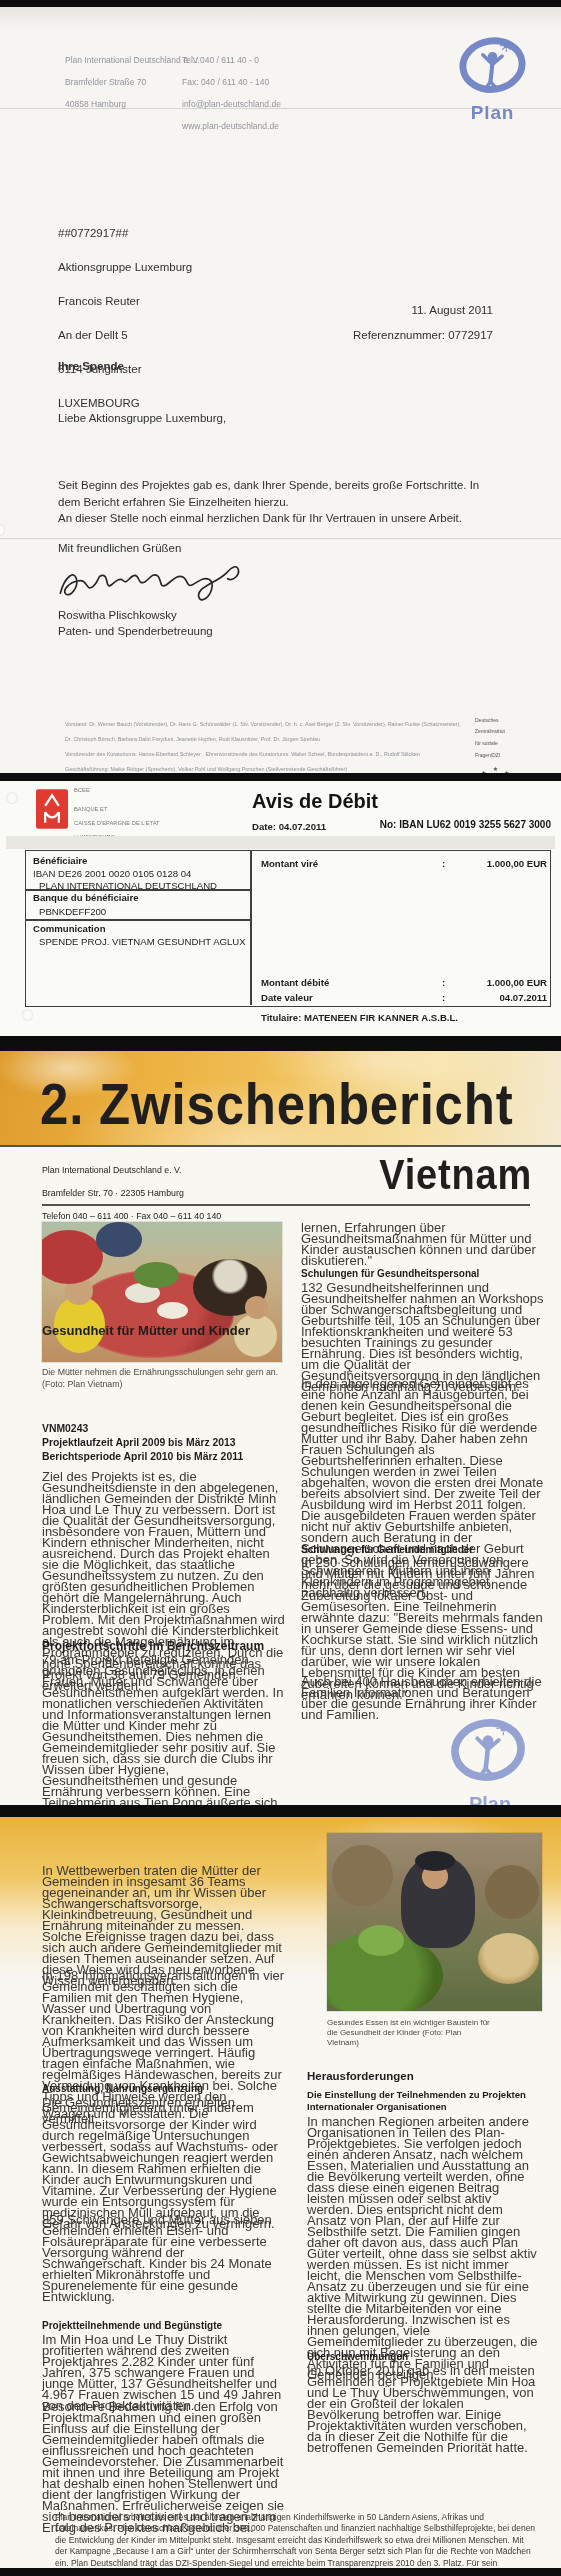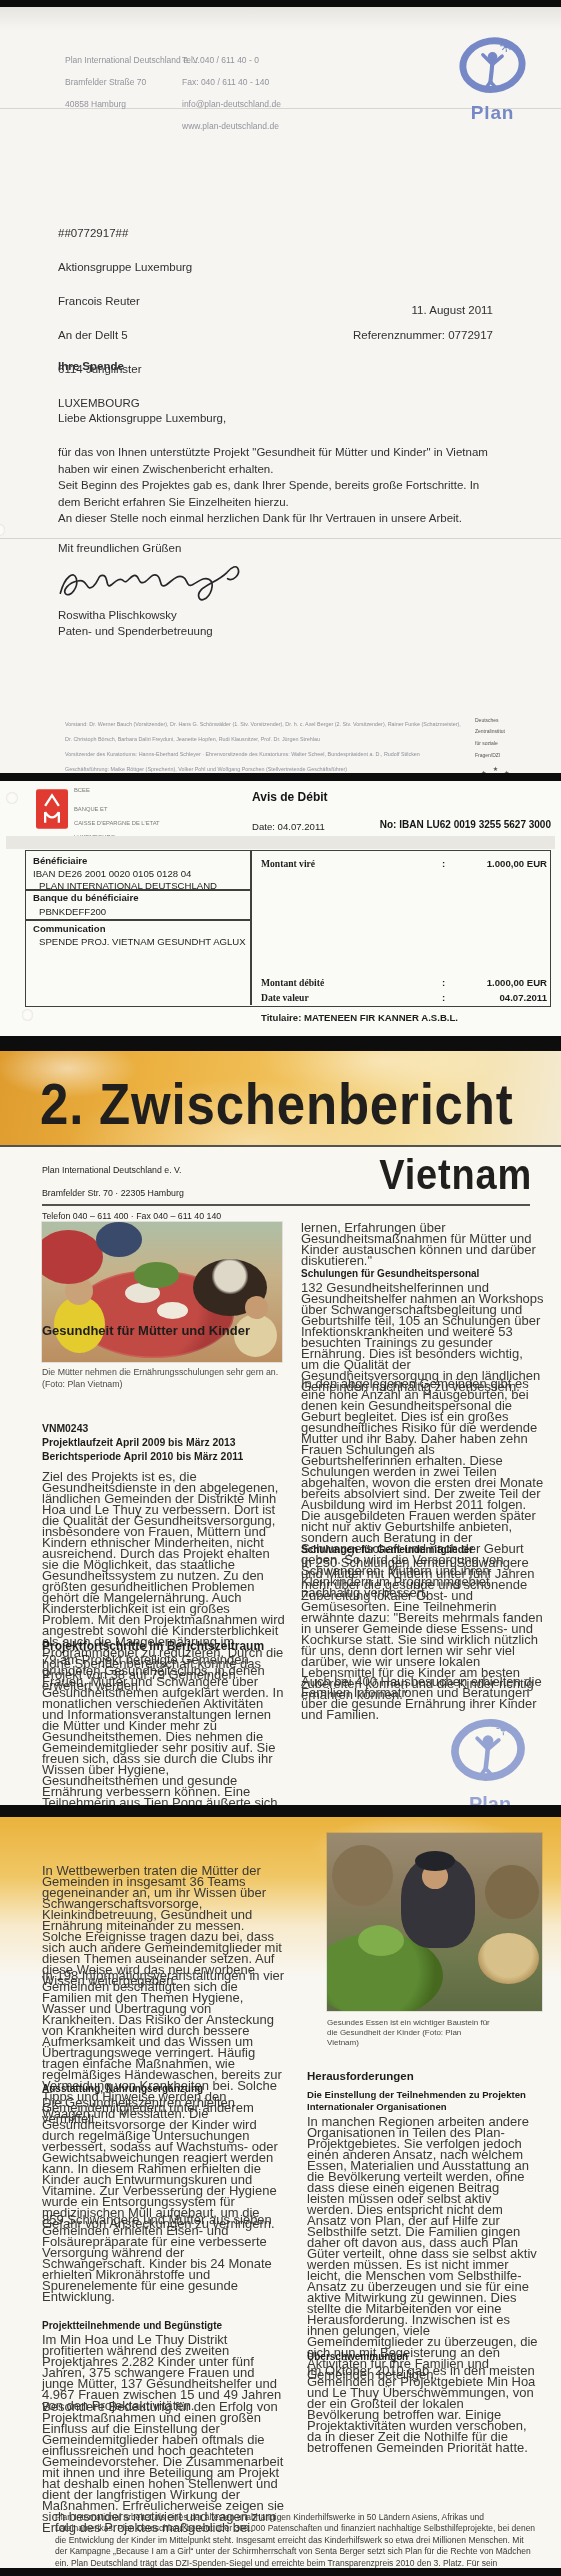--- a/index.html
+++ b/index.html
@@ -17,21 +17,21 @@
          box-shadow:inset 0 0 2.3px rgba(0,0,0,.18);}
   
   .avis-bg{position:absolute;left:0;top:781px;width:561px;height:255px;background:#fafaf6;}
   .avis-band{position:absolute;left:6.1px;top:836px;width:549px;height:13px;background:#e8e7e2;}
   .avis-table{position:absolute;left:25px;top:850px;width:526px;height:157px;border:1.5px solid #3f3f3d;box-sizing:border-box;}
   .avis-vline{position:absolute;left:224px;top:0;width:1.5px;height:154px;background:#3f3f3d;}
   .avis-hline{position:absolute;left:0;width:224px;height:1.5px;background:#3f3f3d;}
   .avis-label{font-weight:bold;font-size:9.6px;color:#1e1e1e;}
   .avis-val{font-size:9.6px;color:#1e1e1e;}
   .amount-row{position:absolute;display:flex;width:286px;font-size:9.6px;font-weight:bold;color:#1e1e1e;}
-  .amount-row .lbl{flex:1;text-align:left;font-family:Liberation Serif, serif;}
+  .amount-row .lbl{flex:1;text-align:left;}
   .amount-row .colon{width:23px;text-align:center;}
   .amount-row .val{width:92px;text-align:right;}
   
   .yellow1{position:absolute;left:0;top:1051px;width:561px;height:96px;
      background:
        radial-gradient(100px 42px at 12% 18%, rgba(255,255,255,.55), transparent 70%),
        radial-gradient(169px 54px at 68% 10%, rgba(255,255,255,.40), transparent 72%),
        radial-gradient(246px 85px at 45% 95%, rgba(252,244,220,.55), transparent 75%),
        linear-gradient(100deg,#df9c2e 0%,#ecb242 28%,#f1c25c 52%,#f6dfa0 76%,#f3ead2 100%);}
   .yellow2{position:absolute;left:0;top:1816px;width:561px;height:161px;
@@ -99,21 +99,20 @@
     <div>6114 Junglinster</div>
     <div>LUXEMBOURG</div>
   </div>
 
   <div class="t letter-body" style="left:307px;top:302px;width:186px;text-align:right">11. August 2011</div>
   <div class="t letter-body" style="left:307px;top:327px;width:186px;text-align:right">Referenznummer: 0772917</div>
 
   <div class="t letter-body" style="left:58px;top:358px;font-weight:bold">Ihre Spende</div>
 
   <div class="t letter-body" style="left:58px;top:410px;width:446px">Liebe Aktionsgruppe Luxemburg,</div>
-  <div class="t letter-body" style="left:58px;top:444px;width:446px">für das von Ihnen unterstützte Projekt "Gesundheit für Mütter und Kinder" in Vietnam  haben wir einen Zwischenbericht erhalten.</div>
   <div class="t letter-body" style="left:58px;top:477px;width:446px">Seit Beginn des Projektes gab es, dank Ihrer Spende, bereits große Fortschritte. In dem Bericht erfahren Sie Einzelheiten hierzu.</div>
   <div class="t letter-body" style="left:58px;top:510px;width:446px">An dieser Stelle noch einmal herzlichen Dank für Ihr Vertrauen in unsere Arbeit.</div>
   <div class="t letter-body" style="left:58px;top:540px">Mit freundlichen Grüßen</div>
 
   <div class="abs" style="left:52px;top:555px">
     <svg width="200" height="55" viewBox="0 0 260 72">
       <path d="M10,50 C16,28 28,20 31,31 C34,42 23,56 17,51 C13,47 20,36 33,34 C47,31 43,49 53,41 C61,34 59,25 67,27 C73,29 69,45 77,39 C83,34 88,29 93,34 C97,38 100,29 106,27 C114,24 111,41 121,35 C127,31 131,23 137,27 C143,31 139,45 149,39 C157,33 163,25 171,29 C177,32 175,43 183,39 C191,35 197,28 205,32 C213,37 207,54 198,58 C192,61 188,53 194,46 C200,39 217,34 228,23 C234,16 241,12 243,19 C245,26 236,35 229,31" stroke="#26262a" stroke-width="2.2" fill="none" stroke-linecap="round"></path>
     </svg>
   </div>
 
@@ -162,22 +161,22 @@
       <path d="M12,30 L12,44 M30,30 L30,44 M12,30 Q21,44 30,30" stroke="#fff" stroke-width="3" fill="none"></path>
     </svg>
   </div>
   <div class="t" style="left:74px;top:787px;font-size:5.8px;color:#7a7a76">BCEE</div>
   <div class="t" style="left:74px;top:799px;font-size:5.8px;line-height:7px;color:#7a7a76">
     <div>BANQUE ET</div>
     <div>CAISSE D'EPARGNE DE L'ETAT</div>
     <div>LUXEMBOURG</div>
   </div>
 
-  <div class="t" style="left:252px;top:790px;font-size:12px;font-weight:bold;color:#141414">Avis de Débit</div>
-  <div class="t" style="left:252px;top:821px;font-size:9.6px;font-weight:normal;color:#1e1e1e">Date: 04.07.2011</div>
+  <div class="t" style="left:252px;top:790px;font-size:20px;font-weight:bold;color:#141414">Avis de Débit</div>
+  <div class="t" style="left:252px;top:821px;font-size:9.6px;font-weight:bold;color:#1e1e1e">Date: 04.07.2011</div>
   <div class="t" style="left:323px;top:819px;width:228px;text-align:right;font-size:10px;font-weight:bold;color:#141414">No: IBAN LU62 0019 3255 5627 3000</div>
 
   <div class="avis-band"></div>
 
   <div class="avis-table">
     <div class="avis-vline"></div>
     <div class="avis-hline" style="top:38px"></div>
     <div class="avis-hline" style="top:68px"></div>
   </div>
   <div class="t avis-label" style="left:33px;top:855px">Bénéficiaire</div>

